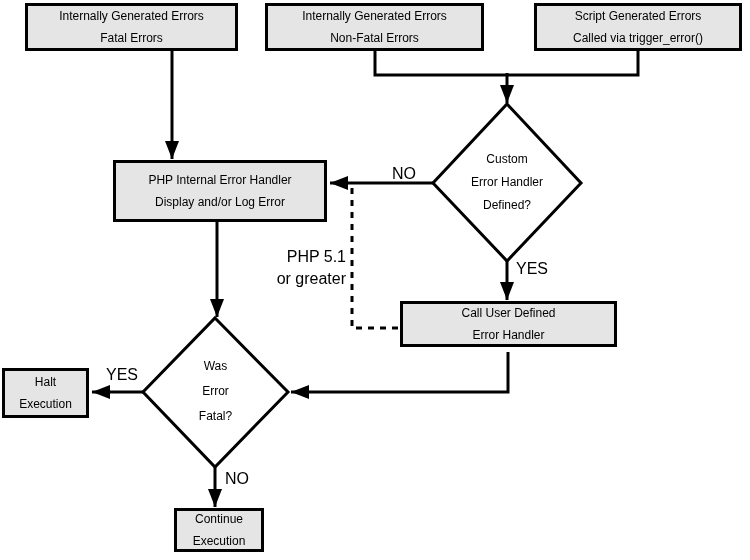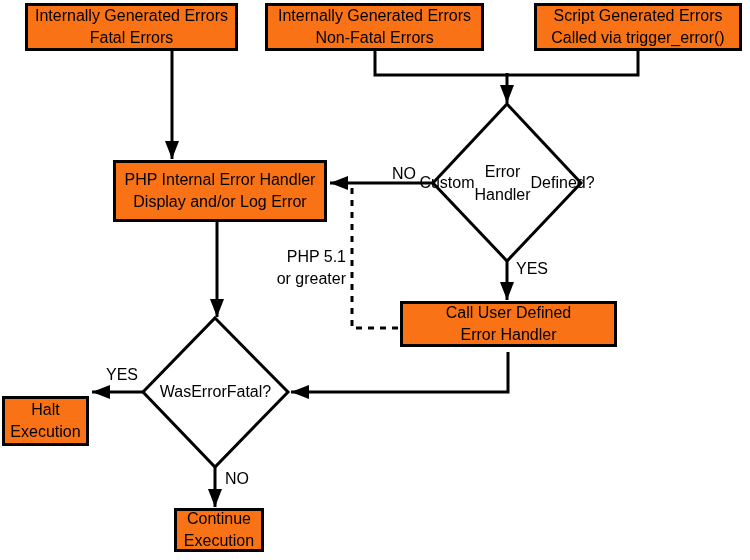--- a/index.html
+++ b/index.html
@@ -18,37 +18,38 @@
   }
   #wires {
     position: absolute;
     left: 0; top: 0;
     width: 750px; height: 560px;
   }
   .box {
     position: absolute;
     box-sizing: border-box;
     border: 3px solid #000000;
-    background: #f97316;
+    background: #e5e5e5;
     display: flex;
     flex-direction: column;
     justify-content: center;
     text-align: center;
-    font-size: 16px;
+    font-size: 12px;
     line-height: 22px;
     white-space: nowrap;
     z-index: 2;
   }
   .diamond-text {
     position: absolute;
     display: flex;
+    flex-direction: column;
     align-items: center;
     justify-content: center;
     text-align: center;
-    font-size: 16px;
+    font-size: 12px;
     line-height: 23px;
     z-index: 3;
     pointer-events: none;
   }
   .edge-label {
     position: absolute;
     font-size: 16px;
     line-height: 17px;
     z-index: 3;
     white-space: nowrap;
@@ -100,21 +101,21 @@
   <div class="box" style="left:113px; top:160px; width:214px; height:62px;">
     <span class="tline">PHP Internal Error Handler</span>
     <span class="tline">Display and/or Log Error</span>
   </div>
 
   <div class="box" style="left:400px; top:301px; width:217px; height:46px;">
     <span class="tline">Call User Defined</span>
     <span class="tline">Error Handler</span>
   </div>
 
-  <div class="box" style="left:2px; top:368px; width:87px; height:50px;margin-top:28px;">
+  <div class="box" style="left:2px; top:368px; width:87px; height:50px;">
     <span class="tline">Halt</span>
     <span class="tline">Execution</span>
   </div>
 
   <div class="box" style="left:174px; top:508px; width:90px; height:44px;">
     <span class="tline">Continue</span>
     <span class="tline">Execution</span>
   </div>
 
   <div class="diamond-text" style="left:432px; top:148px; width:150px; height:69px;">

